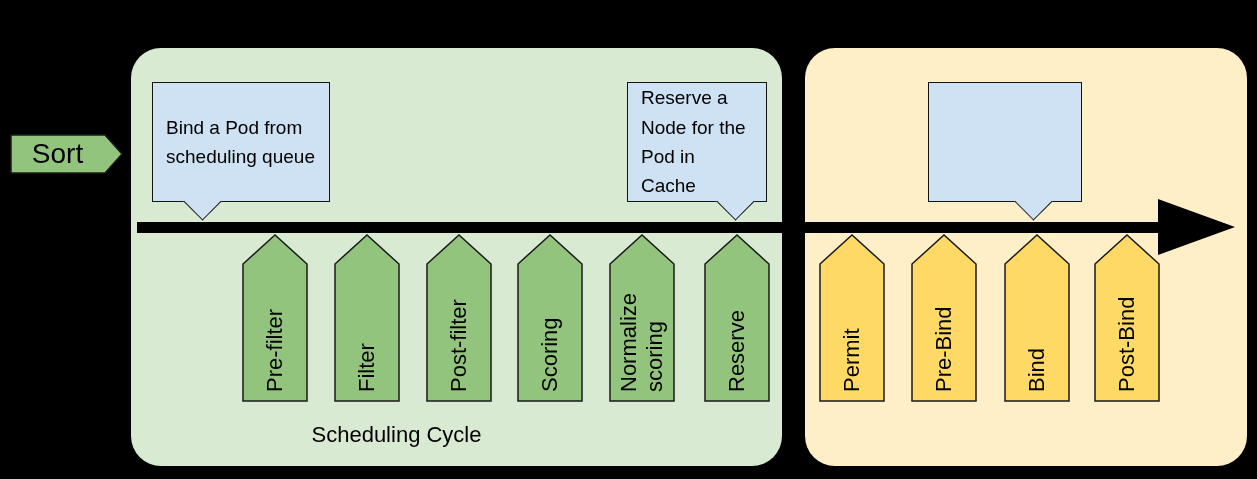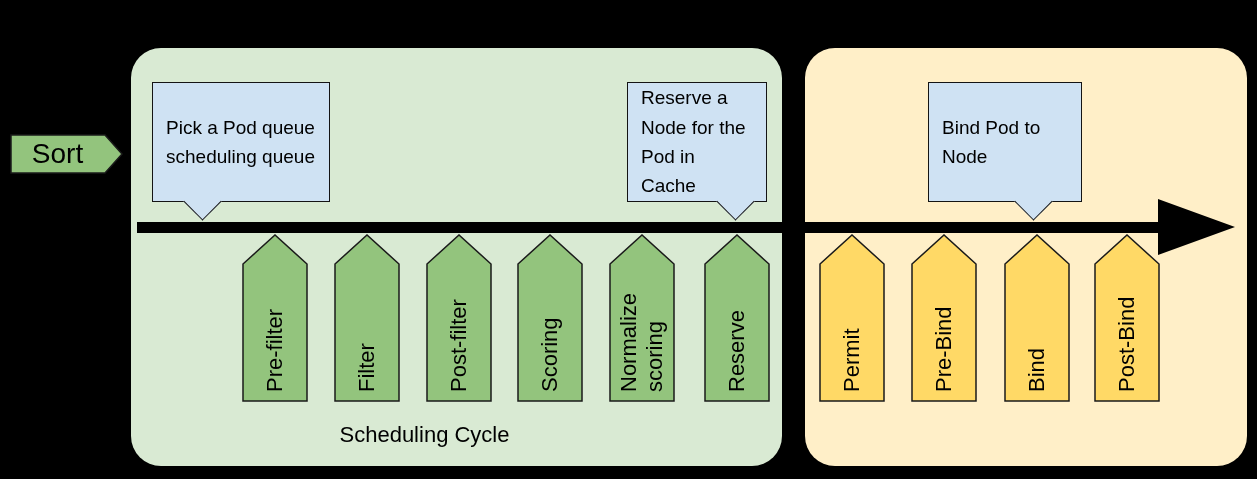--- a/index.html
+++ b/index.html
@@ -23,21 +23,21 @@
   .cycle-box.scheduling { left: 131px; width: 651px; background: #d9ead3; }
   .cycle-box.binding    { left: 805px; width: 442px; background: #ffefc8; }
 
   .cycle-label {
     position: absolute;
     top: 420px;
     text-align: center;
     font-size: 22px;
     line-height: 30px;
   }
-  .cycle-label.scheduling { left: 131px; width: 531px; padding-left: 28px; }
+  .cycle-label.scheduling { left: 131px; width: 531px; }
   .cycle-label.binding    { left: 805px; width: 442px; }
 
   
   .sort-arrow { position: absolute; left: 10px; top: 134px; width: 114px; height: 40px; }
   .sort-arrow svg { display: block; width: 114px; height: 40px; }
   .sort-label {
     position: absolute; left: 0; top: 0; width: 95px; height: 40px;
     display: flex; align-items: center; justify-content: center;
     font-size: 28px;
   }
@@ -120,29 +120,28 @@
       <polygon points="1,1 95,1 112,20 95,39 1,39" stroke="#1a1a1a" stroke-width="1.5" fill="#93c47d"></polygon>
     </svg>
     <div class="sort-label">Sort</div>
   </div>
 
   <div class="arrow-shaft"></div>
   <div class="arrow-head"></div>
 
   <div class="callout c1">
     <div class="callout-pointer"></div>
-    <div class="callout-text">Pick a Pod queue scheduling queue</div>
+    <div class="callout-text">Bind a Pod from scheduling queue</div>
   </div>
   <div class="callout c2">
     <div class="callout-pointer"></div>
     <div class="callout-text">Reserve a Node for the Pod in Cache</div>
   </div>
   <div class="callout c3">
     <div class="callout-pointer"></div>
-    <div class="callout-text">Bind Pod to Node</div>
   </div>
 
   <div class="stage" style="left:242px">
     <svg viewBox="0 0 66 168">
       <polygon points="1,30 33,1 65,30 65,167 1,167" stroke="#1a1a1a" stroke-width="1.5" fill="#93c47d"></polygon>
     </svg>
     <div class="stage-label">Pre-filter</div>
   </div>
   <div class="stage" style="left:334px">
     <svg viewBox="0 0 66 168">

